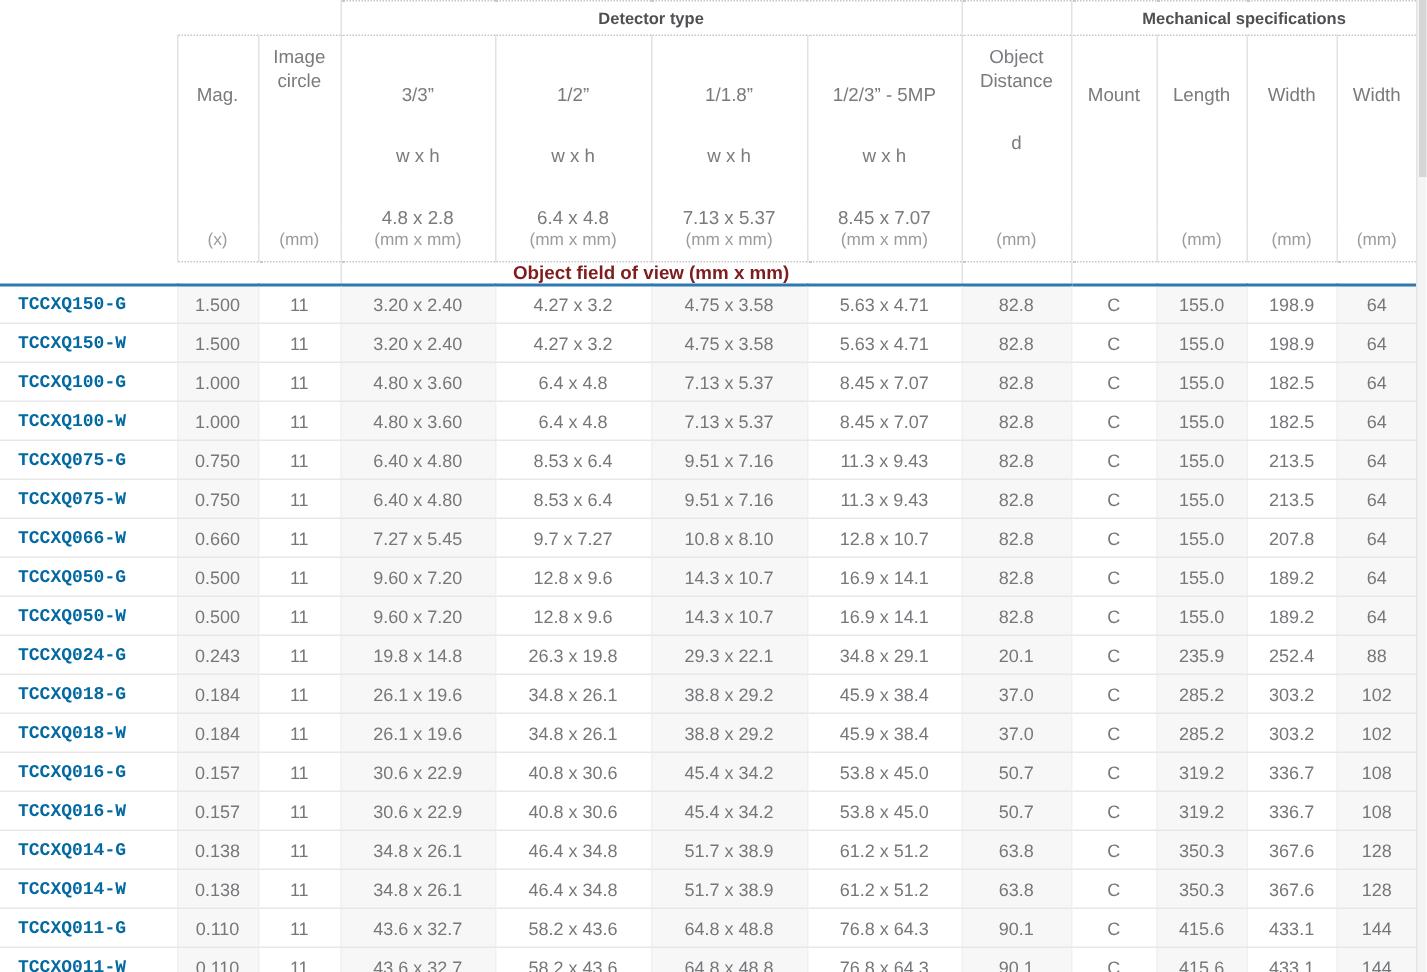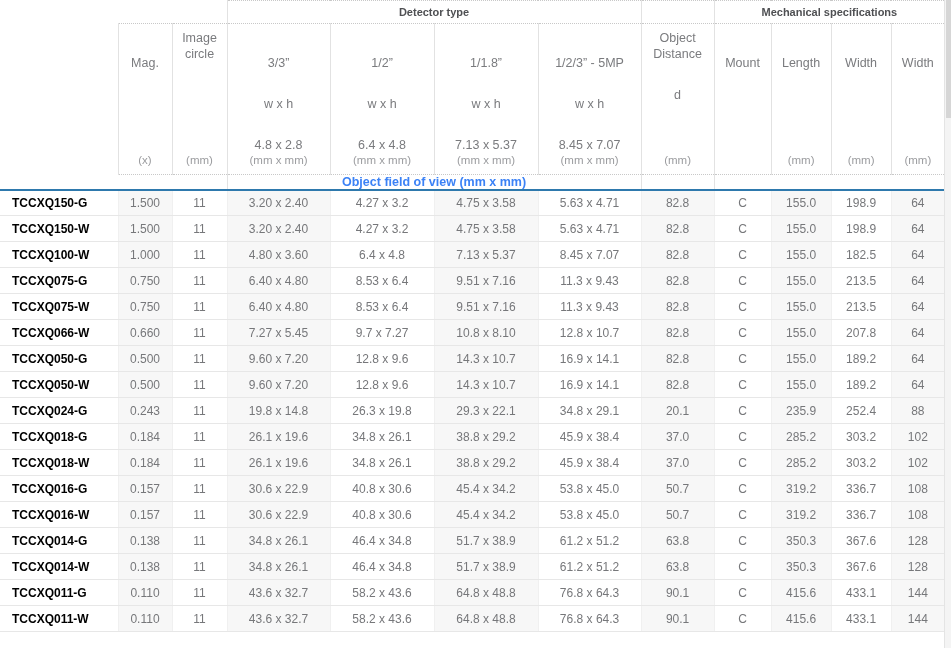--- a/index.html
+++ b/index.html
@@ -40,35 +40,35 @@
 
   tr.colhead-row { height: 56px; }
   tr.colhead-row th { padding-top: 6px; color: #7a7b7e; font-size: 12.5px; line-height: 16px; }
   tr.colhead-row th .line { display: block; margin-top: 25px; }
 
   tr.units-row { height: 21px; }
   tr.units-row th { color: #9b9c9f; font-size: 11.5px; vertical-align: top; padding-top: 1px; }
 
   tr.ofov-row { height: 15px; }
   tr.ofov-row th { vertical-align: top; }
-  .ofov-label { font-weight: bold; font-size: 12.5px; color: #3b82f6; line-height: 14px; }
+  .ofov-label { font-weight: bold; font-size: 12.5px; color: #7f1d1d; line-height: 14px; }
 
   thead tr.ofov-row th { border-bottom: 2px solid #2e79ad; }
 
   tbody td {
     height: 26px; text-align: center;
     border-bottom: 1px solid #e7e7e7;
     border-left: 1px solid #f0f0f0;
     color: #76777a; font-size: 12px;
   }
   tbody td:first-child { border-left: none; }
   tbody td.stripe { background: #f7f7f7; }
   tbody td.product-cell {
     text-align: left; padding-left: 12px;
-    color: #000000; font-weight: bold; cursor: pointer;
+    color: #0369a1; font-weight: bold; cursor: pointer; font-family: Liberation Mono, monospace;
   }
 
   .scrollbar {
     position: absolute; top: 0; right: 0; width: 7px; height: 648px;
     background: #f4f4f4; border-left: 1px solid #e4e4e4;
   }
   .scrollbar .thumb {
     position: absolute; top: 0; left: 1px; width: 6px; height: 118px;
     background: #d6d6d6;
   }
@@ -200,20 +200,34 @@
           <td>4.27 x 3.2</td>
           <td class="stripe">4.75 x 3.58</td>
           <td>5.63 x 4.71</td>
           <td class="stripe">82.8</td>
           <td>C</td>
           <td class="stripe">155.0</td>
           <td>198.9</td>
           <td class="stripe">64</td>
         </tr>
         <tr>
+          <td class="product-cell">TCCXQ100-G</td>
+          <td class="stripe">1.000</td>
+          <td>11</td>
+          <td class="stripe">4.80 x 3.60</td>
+          <td>6.4 x 4.8</td>
+          <td class="stripe">7.13 x 5.37</td>
+          <td>8.45 x 7.07</td>
+          <td class="stripe">82.8</td>
+          <td>C</td>
+          <td class="stripe">155.0</td>
+          <td>182.5</td>
+          <td class="stripe">64</td>
+        </tr>
+        <tr>
           <td class="product-cell">TCCXQ100-W</td>
           <td class="stripe">1.000</td>
           <td>11</td>
           <td class="stripe">4.80 x 3.60</td>
           <td>6.4 x 4.8</td>
           <td class="stripe">7.13 x 5.37</td>
           <td>8.45 x 7.07</td>
           <td class="stripe">82.8</td>
           <td>C</td>
           <td class="stripe">155.0</td>

